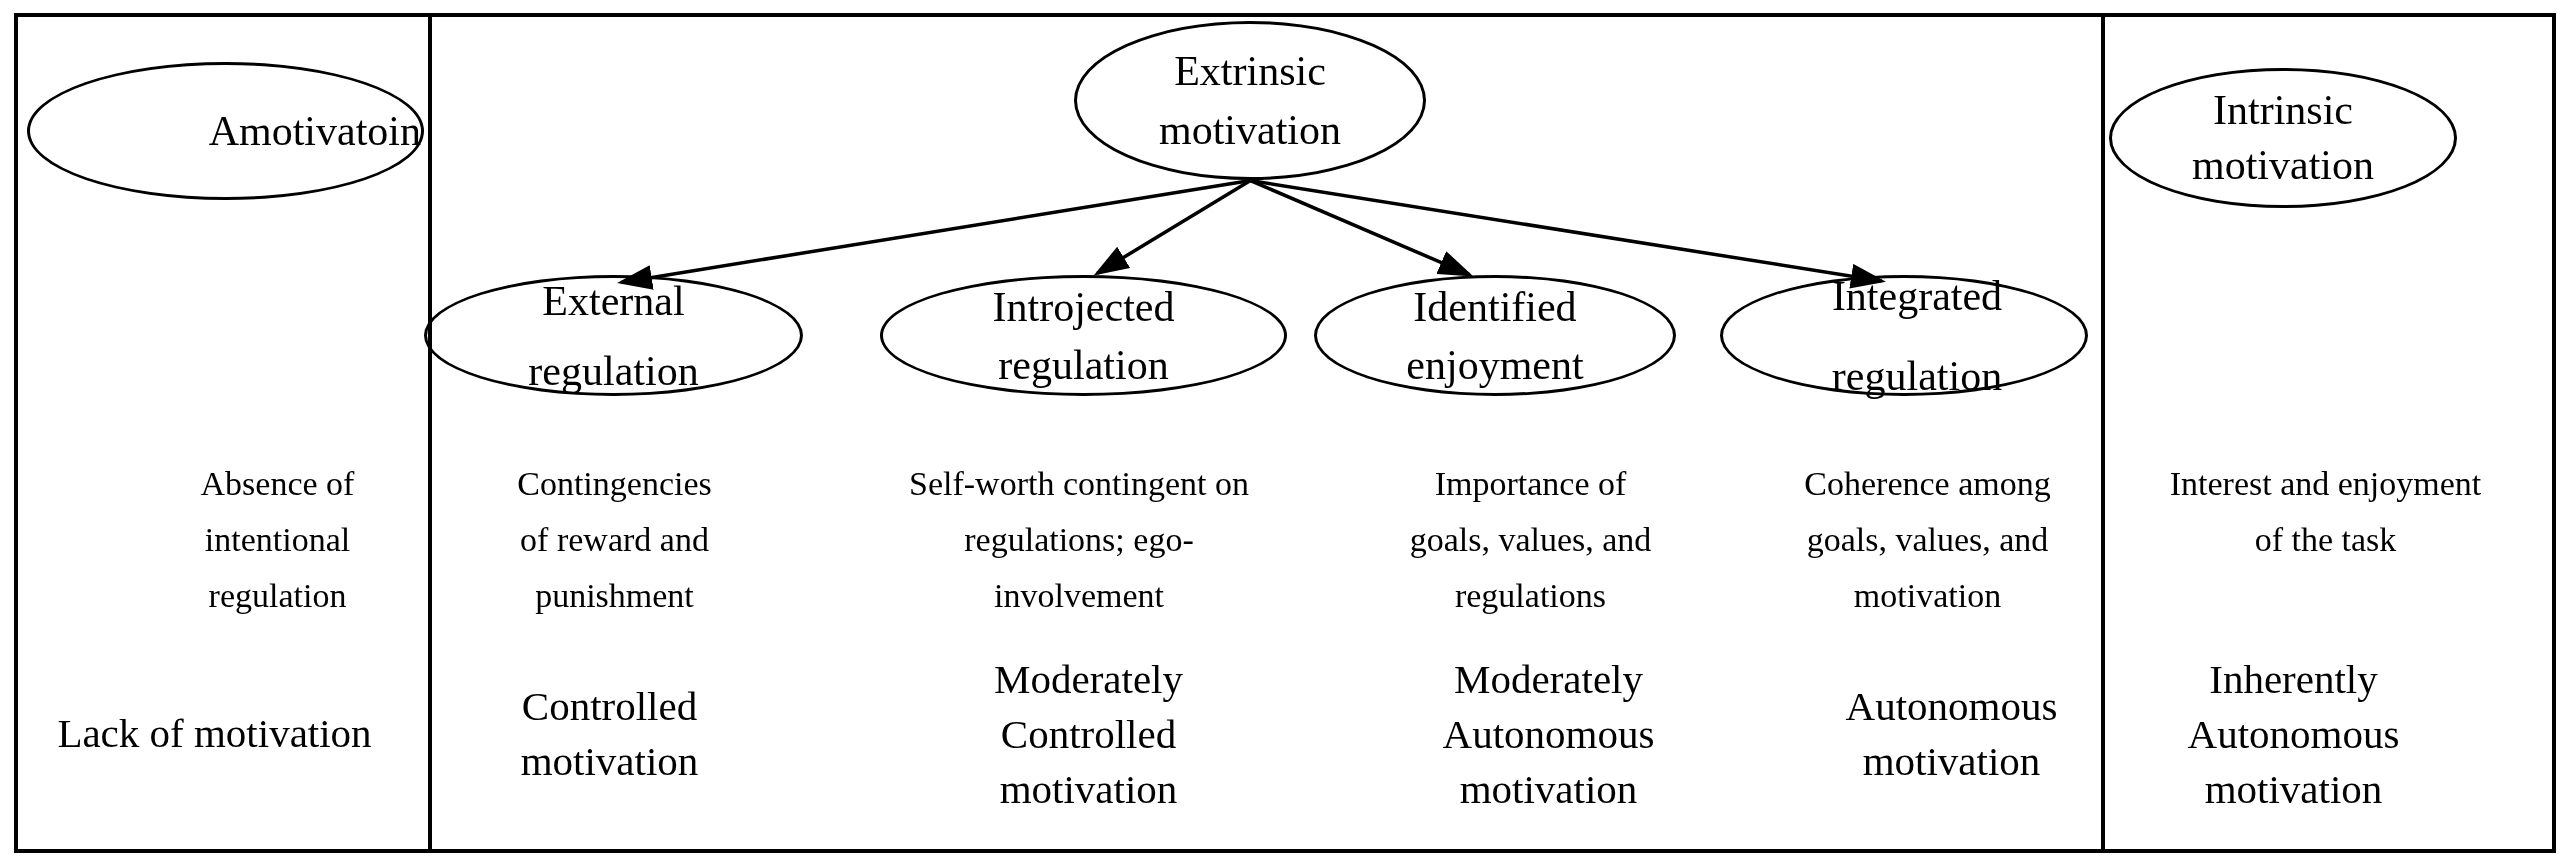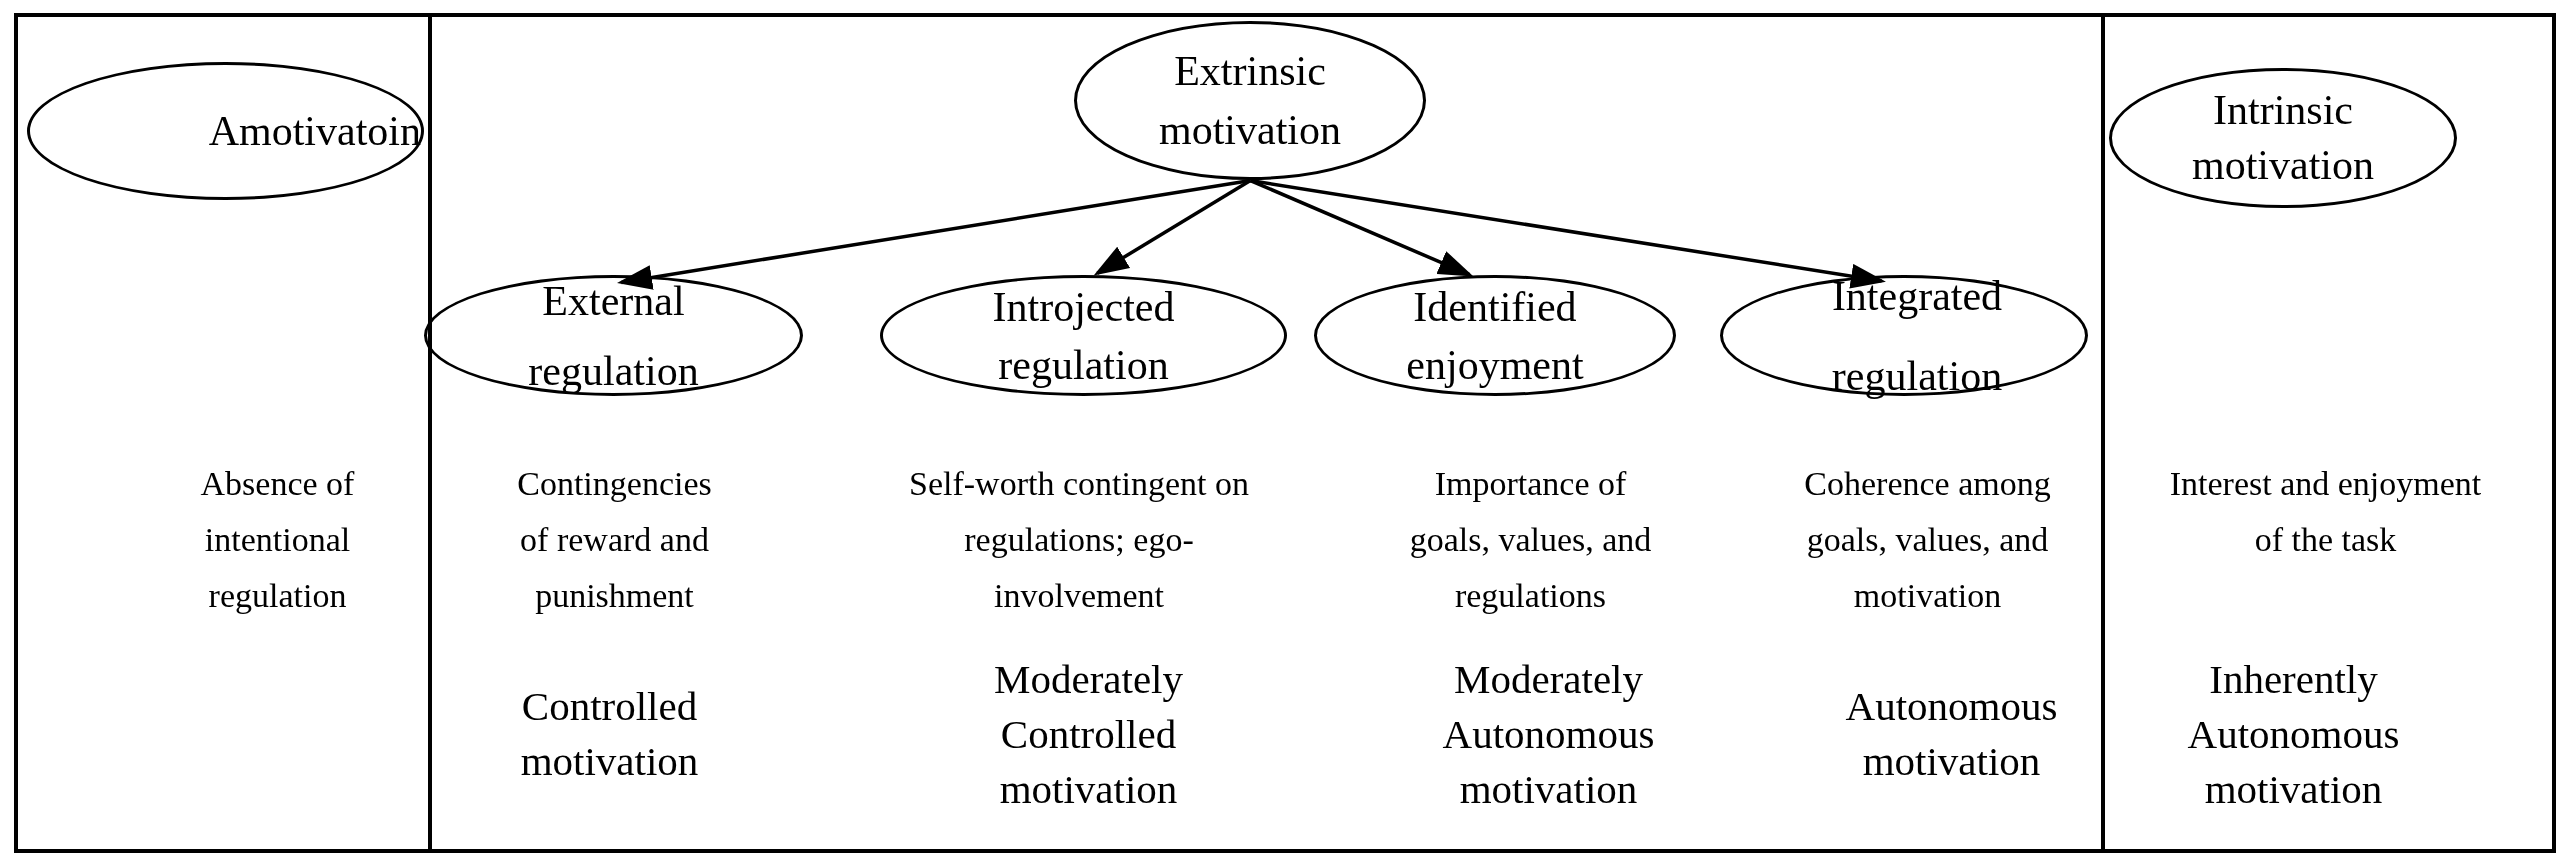--- a/index.html
+++ b/index.html
@@ -126,20 +126,21 @@
 involvement</div>
   <div class="desc" style="left:1334px; width:393px;">Importance of
 goals, values, and
 regulations</div>
   <div class="desc" style="left:1731px; width:393px;">Coherence among
 goals, values, and
 motivation</div>
   <div class="desc" style="left:2108px; width:435px;">Interest and enjoyment
 of the task</div>
 
+  <div class="mtype" style="left:32px;   top:706px; width:365px;">Lack of motivation</div>
   <div class="mtype" style="left:462px;  top:679px;  width:295px;">Controlled
 motivation</div>
   <div class="mtype" style="left:920px; top:652px;  width:337px;">Moderately
 Controlled
 motivation</div>
   <div class="mtype" style="left:1373px; top:652px;  width:351px;">Moderately
 Autonomous
 motivation</div>
   <div class="mtype" style="left:1783px; top:679px;  width:337px;">Autonomous
 motivation</div>

